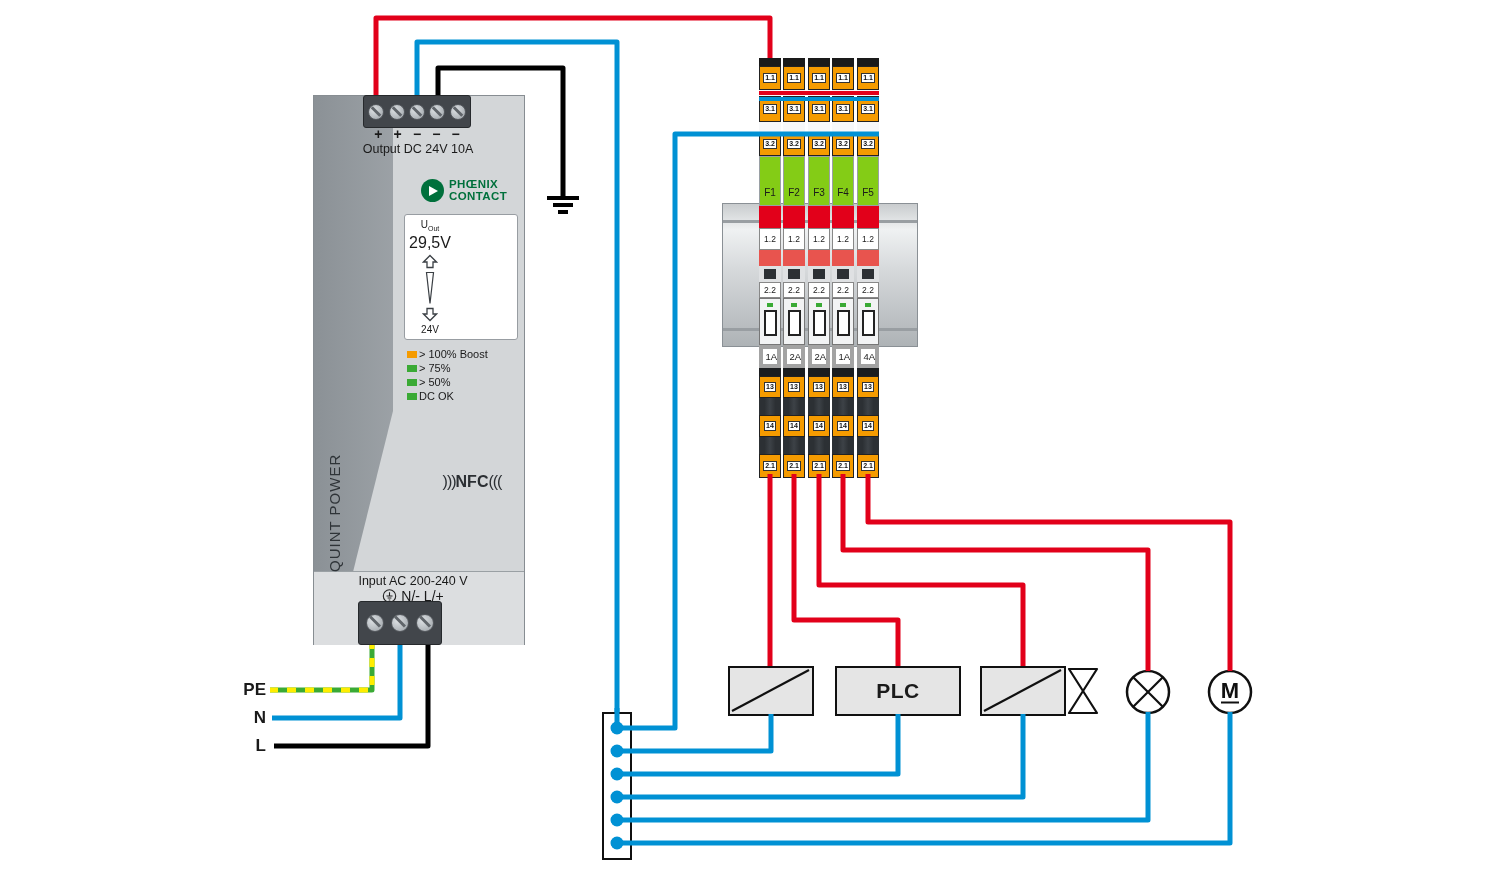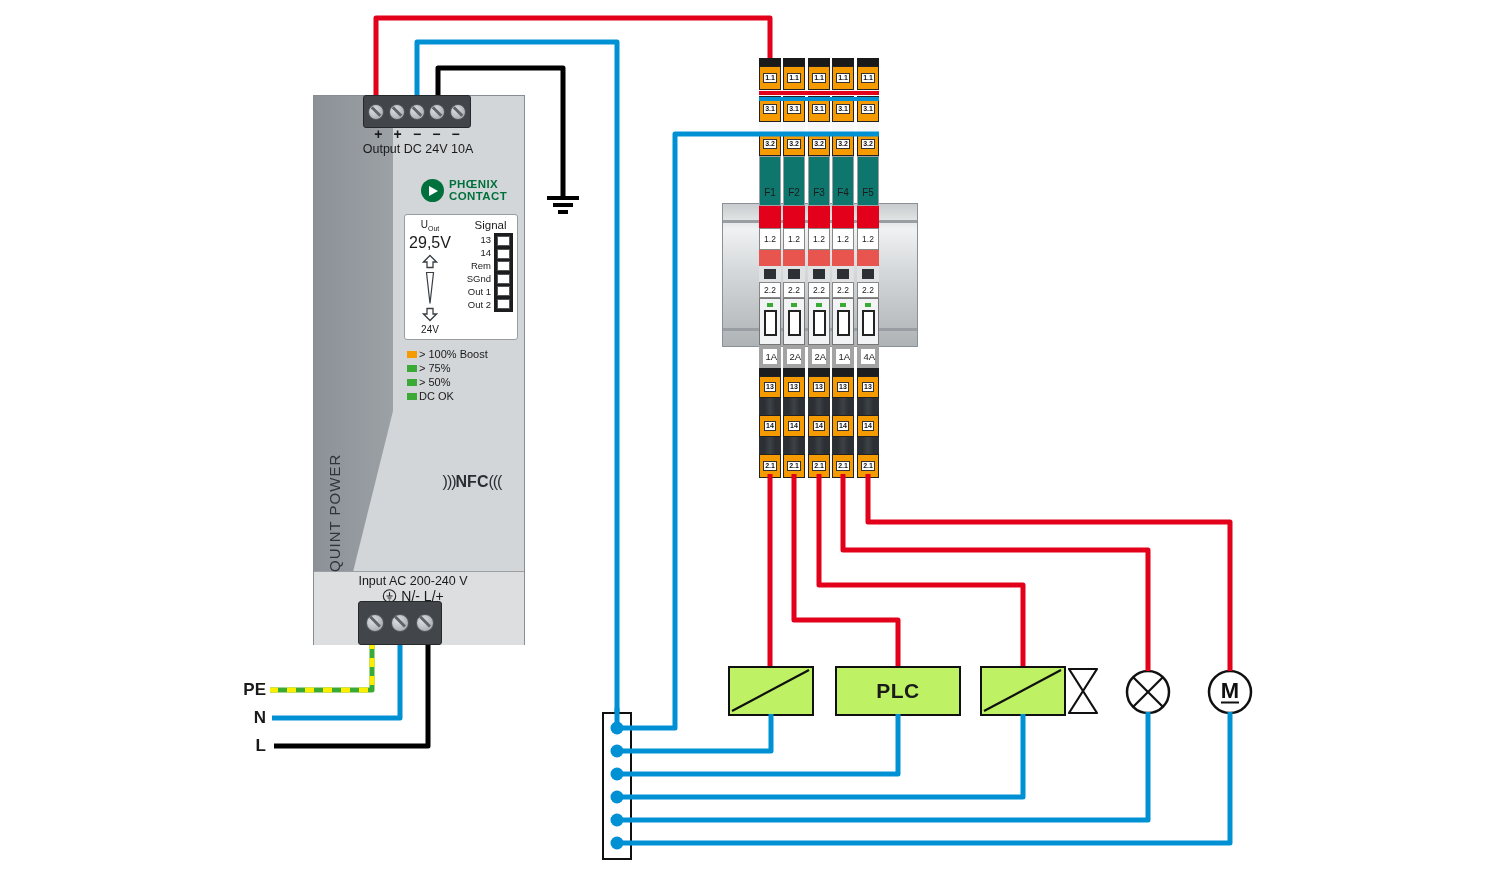--- a/index.html
+++ b/index.html
@@ -55,36 +55,36 @@
   #rail{left:722px;top:203px;width:196px;height:144px;border:1px solid #8a9095;box-sizing:border-box;
         background:linear-gradient(180deg,#c9ccce 0%,#eff1f2 18%,#d7dadc 45%,#aeb3b6 100%);}
   .rail-lip{position:absolute;left:0;width:100%;height:3px;background:#999ea2;}
   .bk{position:absolute;top:58px;width:22px;}
   .bk>div{box-sizing:border-box;}
   .bk-cap{height:8px;background:#1a1a1a;}
   .bk-term{background:#f59b00;border:1px solid #222;display:flex;align-items:center;justify-content:center;}
   .bk-term .tl{background:#fff;border:1px solid #333;font-size:7px;line-height:8px;padding:0 1px;font-weight:bold;color:#111;}
   .h22{height:22px;} .h24{height:24px;} .h26{height:26px;}
   .gap6{height:6px;background:#f7f8f9;} .gap10{height:10px;background:#f7f8f9;}
-  .bk-body{height:50px;background:#0f766e;border:1px solid #9aa0a5;display:flex;align-items:flex-end;
+  .bk-body{height:50px;background:#84cc16;border:1px solid #9aa0a5;display:flex;align-items:flex-end;
            justify-content:center;font-size:10px;padding-bottom:7px;}
   .bk-red{height:22px;background:#e2001a;}
   .bk-red2{height:16px;background:#e8544e;}
   .bk-white{height:22px;background:#fff;border:1px solid #888;display:flex;align-items:center;justify-content:center;font-size:8.5px;}
   .bk-white.h16{height:16px;}
   .bk-darkseg{height:16px;background:#dfe1e3;display:flex;align-items:center;justify-content:center;}
   .bk-darkseg .dsq{width:12px;height:10px;background:#2c3034;}
   .bk-conn{height:47px;background:#f2f3f4;border:1px solid #777;display:flex;flex-direction:column;align-items:center;padding-top:4px;}
   .bk-conn .led{width:6px;height:4px;background:#3aaa35;margin-bottom:3px;}
   .bk-conn .cslot{width:13px;height:26px;background:#fff;border:2px solid #222;box-sizing:border-box;}
   .bk-rating{height:23px;background:#fff;border:4px solid #a3a3a3;display:flex;align-items:center;justify-content:flex-end;font-size:9.5px;}
   .bk-black8{height:8px;background:#1b1d1f;}
   .bk-clamp{height:17px;background:linear-gradient(90deg,#2c3034 25%,#3d4247 50%,#2c3034 75%);}
   
-  .load-box{position:absolute;background:#bef264;border:2.5px solid #101010;box-sizing:border-box;}
+  .load-box{position:absolute;background:#e5e5e5;border:2.5px solid #101010;box-sizing:border-box;}
   #plc-box{display:flex;align-items:center;justify-content:center;font-size:21px;font-weight:bold;letter-spacing:.5px;}
   
   #dist-block{left:602px;top:712px;width:30px;height:148px;background:#fff;border:2.5px solid #101010;box-sizing:border-box;}
 </style>
 </head>
 <body>
 
 <div id="stage">
 
   <svg class="wire-layer" width="1500" height="878">
@@ -140,41 +140,20 @@
         <path d="M8 1.5 L14.5 8 H11 V13.5 H5 V8 H1.5 Z" fill="none" stroke="#3a3f44" stroke-width="1.3"></path>
       </svg>
       <svg width="10" height="34" viewBox="0 0 10 34">
         <path d="M1.5 1.5 H8.5 L5 32.5 Z" fill="none" stroke="#3a3f44" stroke-width="1.2"></path>
       </svg>
       <svg width="16" height="15" viewBox="0 0 16 15" style="transform:rotate(180deg);">
         <path d="M8 1.5 L14.5 8 H11 V13.5 H5 V8 H1.5 Z" fill="none" stroke="#3a3f44" stroke-width="1.3"></path>
       </svg>
       <div>24V</div>
     </div>
-    <div class="panel-right">
-      <div class="signal-hd">Signal</div>
-      <div class="pins">
-        <div class="pin-labels">
-          <span>13</span>
-          <span>14</span>
-          <span>Rem</span>
-          <span>SGnd</span>
-          <span>Out 1</span>
-          <span>Out 2</span>
-        </div>
-        <div class="conn">
-          <div class="slot"></div>
-            <div class="slot"></div>
-            <div class="slot"></div>
-          <div class="slot"></div>
-            <div class="slot"></div>
-            <div class="slot"></div>
-        </div>
-      </div>
-    </div>
   </div>
 
   <div id="legend" class="abs">
     <div class="leg-row">
       <span class="sq o"></span>
       <span>&gt; 100% Boost</span>
     </div>
     <div class="leg-row">
       <span class="sq g"></span>
       <span>&gt; 75%</span>

